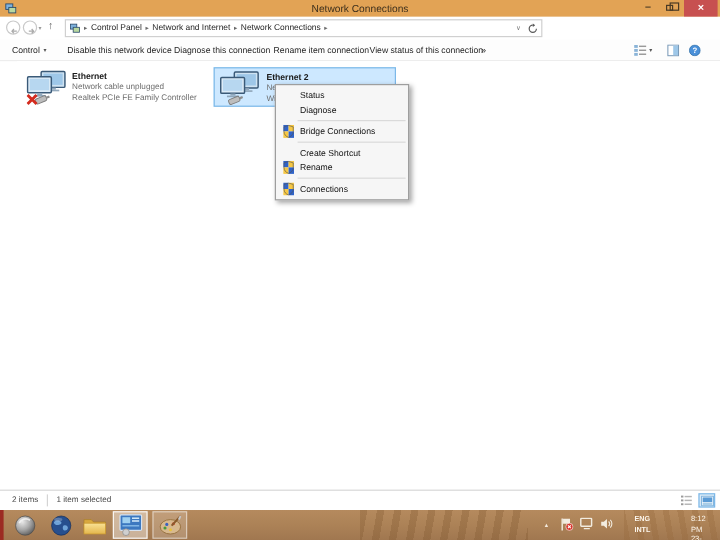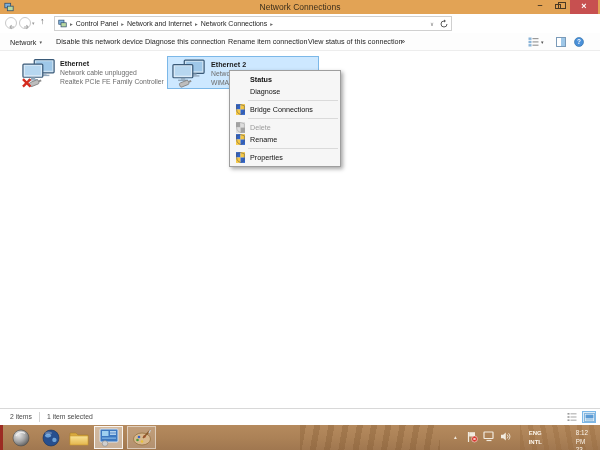--- a/index.html
+++ b/index.html
@@ -43,30 +43,30 @@
   .tb-ico { position:absolute; top:4px; }
 
   .content { position:absolute; left:0; top:51px; width:600px; height:357px; background:#fff;margin-left:14px; }
 
   .conn-item { position:absolute; top:5px; height:33px; }
   .conn-item .ci-icon { position:absolute; left:2px; top:2px; }
   .ci-name { position:absolute; left:40px; top:3px; font-size:7.2px; font-weight:bold; color:#1a1a1a; white-space:nowrap; }
   .ci-l2 { position:absolute; left:40px; top:12.5px; font-size:6.8px; color:#6d6d6d; white-space:nowrap; }
   .ci-l3 { position:absolute; left:40px; top:21.5px; font-size:6.8px; color:#6d6d6d; white-space:nowrap; }
   .item-ethernet { left:6px; width:145px; }
-  .item-ethernet2 { left:153px; width:152px; background:var(--selection-fill,#cde8ff); border:1px solid var(--selection-border,#7cb8e8);padding-left:32px; }
+  .item-ethernet2 { left:164px; width:152px; background:var(--selection-fill,#cde8ff); border:1px solid var(--selection-border,#7cb8e8);padding-left:32px; }
   .item-ethernet2 .ci-icon { left:4px; top:2px; }
   .item-ethernet2 .ci-name, .item-ethernet2 .ci-l2, .item-ethernet2 .ci-l3 { left:43px; }
 
   .ctx-menu { position:absolute; left:215px; top:19px; width:112px; background:#f6f6f6; border:1px solid #9e9e9e;
               box-shadow:2px 2px 4px rgba(0,0,0,.35); padding:2px 0; }
   .menu-row { display:flex; align-items:center; height:12.6px; padding-left:3px; }
   .menu-ico { width:14px; display:flex; justify-content:center; align-items:center; }
   .menu-label { margin-left:3px; font-size:7.2px; color:#111; white-space:nowrap; }
-  .menu-row.bold .menu-label { font-weight:bold;text-align:right; }
+  .menu-row.bold .menu-label { font-weight:normal;text-align:right; }
   .menu-row.disabled .menu-label { color:#9c9c9c; }
   .menu-row.disabled svg { filter:grayscale(1) opacity(.55); }
   .menu-sep { height:1px; background:#dadada; margin:2px 2px 2px 18px; }
 
   .statusbar { position:absolute; left:0; top:408px; width:600px; height:17px; background:#fff; border-top:1px solid #d8d8d8; }
   .sb-text { position:absolute; top:0; height:16px; line-height:16px; font-size:6.8px; color:#4a4a4a; white-space:nowrap; }
   .sb-count { left:10px; } .sb-sel { left:47px; }
   .sb-div { position:absolute; left:39px; top:3px; width:1px; height:10px; background:#d4d4d4; }
   .sb-views { position:absolute; right:4px; top:2px; display:flex; gap:3px; }
   .sb-view { width:14px; height:12px; display:flex; align-items:center; justify-content:center; }
@@ -141,21 +141,21 @@
           <svg width="10" height="10" viewBox="0 0 10 10">
             <path d="M8 5 A3 3 0 1 1 5 2" stroke="#5a5a5a" stroke-width="1" fill="none"></path>
             <path d="M5 0.5 L7 2 L5 3.5 Z" fill="#5a5a5a"></path>
           </svg>
         </div>
       </div>
 
     </div>
 
     <div class="toolbar">
-      <div class="tb-item" style="left:10px"><span>Network</span><span class="tb-caret">▾</span></div>
+      <div class="tb-item" style="left:10px"><span>Control</span><span class="tb-caret">▾</span></div>
       <div class="tb-item" style="left:56px">Disable this network device</div>
       <div class="tb-item" style="left:145px">Diagnose this connection</div>
       <div class="tb-item" style="left:228px">Rename item connection</div>
       <div class="tb-item" style="left:308px">View status of this connection</div>
       <div class="tb-item" style="left:401px">»</div>
 
       <svg class="tb-ico" style="left:528px" width="11" height="10" viewBox="0 0 11 10">
         <rect x="0.5" y="0.5" width="3" height="2.4" fill="#8ab4d8"></rect>
           <rect x="4.5" y="1" width="6" height="1.2" fill="#9a9a9a"></rect>
         <rect x="0.5" y="3.8" width="3" height="2.4" fill="#8ab4d8"></rect>
@@ -235,33 +235,23 @@
                   <rect x="5" y="0" width="5" height="6" fill="#f7c843"></rect>
                   <rect x="0" y="6" width="5" height="6" fill="#f7c843"></rect>
                   <rect x="5" y="6" width="5" height="6" fill="#2f63c9"></rect>
                 </g>
                 <path d="M5 0.5 L9.3 1.8 V6 C9.3 9 7.3 10.8 5 11.5 C2.7 10.8 0.7 9 0.7 6 V1.8 Z" fill="none" stroke="#555" stroke-width="0.6"></path>
               </svg>
           </span>
           <span class="menu-label">Bridge Connections</span>
         </div>
         <div class="menu-sep"></div>
-        <div class="menu-row disabled">
-          <span class="menu-ico">
-            <svg width="9" height="11" viewBox="0 0 10 12">
-                <g clip-path="url(#sh1)">
-                  <rect x="0" y="0" width="5" height="6" fill="#2f63c9"></rect>
-                  <rect x="5" y="0" width="5" height="6" fill="#f7c843"></rect>
-                  <rect x="0" y="6" width="5" height="6" fill="#f7c843"></rect>
-                  <rect x="5" y="6" width="5" height="6" fill="#2f63c9"></rect>
-                </g>
-                <path d="M5 0.5 L9.3 1.8 V6 C9.3 9 7.3 10.8 5 11.5 C2.7 10.8 0.7 9 0.7 6 V1.8 Z" fill="none" stroke="#555" stroke-width="0.6"></path>
-              </svg>
-          </span>
-          <span class="menu-label">Delete</span>
+        <div class="menu-row">
+          <span class="menu-ico"></span>
+            <span class="menu-label">Create Shortcut</span>
         </div>
         <div class="menu-row">
           <span class="menu-ico">
             <svg width="9" height="11" viewBox="0 0 10 12">
                 <g clip-path="url(#sh1)">
                   <rect x="0" y="0" width="5" height="6" fill="#2f63c9"></rect>
                   <rect x="5" y="0" width="5" height="6" fill="#f7c843"></rect>
                   <rect x="0" y="6" width="5" height="6" fill="#f7c843"></rect>
                   <rect x="5" y="6" width="5" height="6" fill="#2f63c9"></rect>
                 </g>
@@ -276,21 +266,21 @@
             <svg width="9" height="11" viewBox="0 0 10 12">
                 <g clip-path="url(#sh1)">
                   <rect x="0" y="0" width="5" height="6" fill="#2f63c9"></rect>
                   <rect x="5" y="0" width="5" height="6" fill="#f7c843"></rect>
                   <rect x="0" y="6" width="5" height="6" fill="#f7c843"></rect>
                   <rect x="5" y="6" width="5" height="6" fill="#2f63c9"></rect>
                 </g>
                 <path d="M5 0.5 L9.3 1.8 V6 C9.3 9 7.3 10.8 5 11.5 C2.7 10.8 0.7 9 0.7 6 V1.8 Z" fill="none" stroke="#555" stroke-width="0.6"></path>
               </svg>
           </span>
-          <span class="menu-label">Properties</span>
+          <span class="menu-label">Connections</span>
         </div>
       </div>
     </div>
 
     <div class="statusbar">
       <div class="sb-text sb-count">2 items</div>
       <div class="sb-div"></div>
       <div class="sb-text sb-sel">1 item selected</div>
       <div class="sb-views">
         <div class="sb-view">

